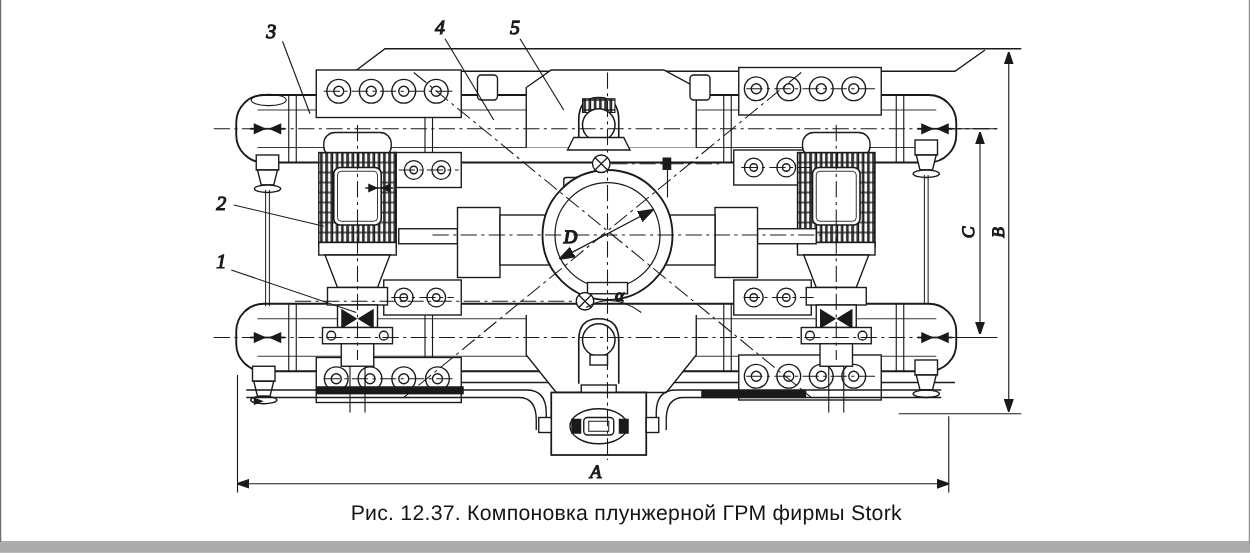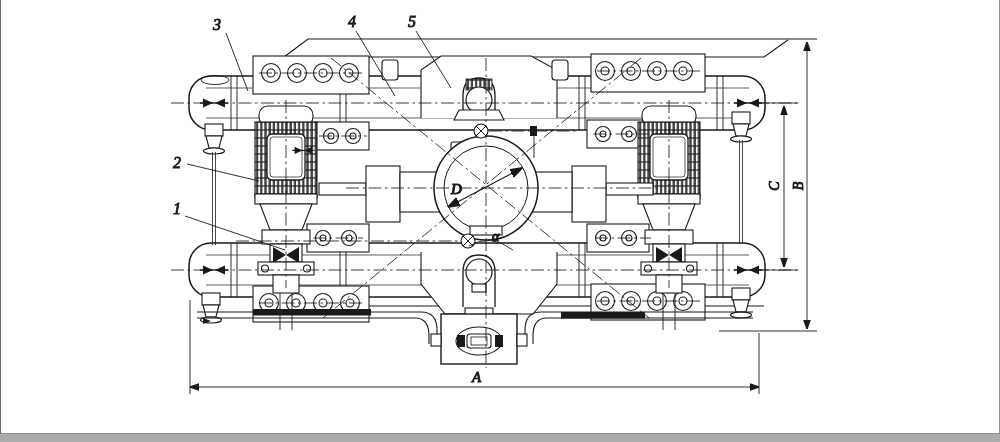--- a/index.html
+++ b/index.html
@@ -247,14 +247,15 @@
       <path d="M186,164 L258,181"></path>
       <path d="M184,216 L284,250"></path>
       <text x="212" y="30" font-size="16">3</text>
       <text x="347" y="27" font-size="16">4</text>
       <text x="407" y="27" font-size="16">5</text>
       <text x="172" y="168" font-size="16">2</text>
       <text x="172" y="214" font-size="16">1</text>
     </g>
   </svg>
 
+  <div class="caption">Рис. 12.37. Компоновка плунжерной ГРМ фирмы Stork</div>
   </div>
 </div>
 
 </body></html>

